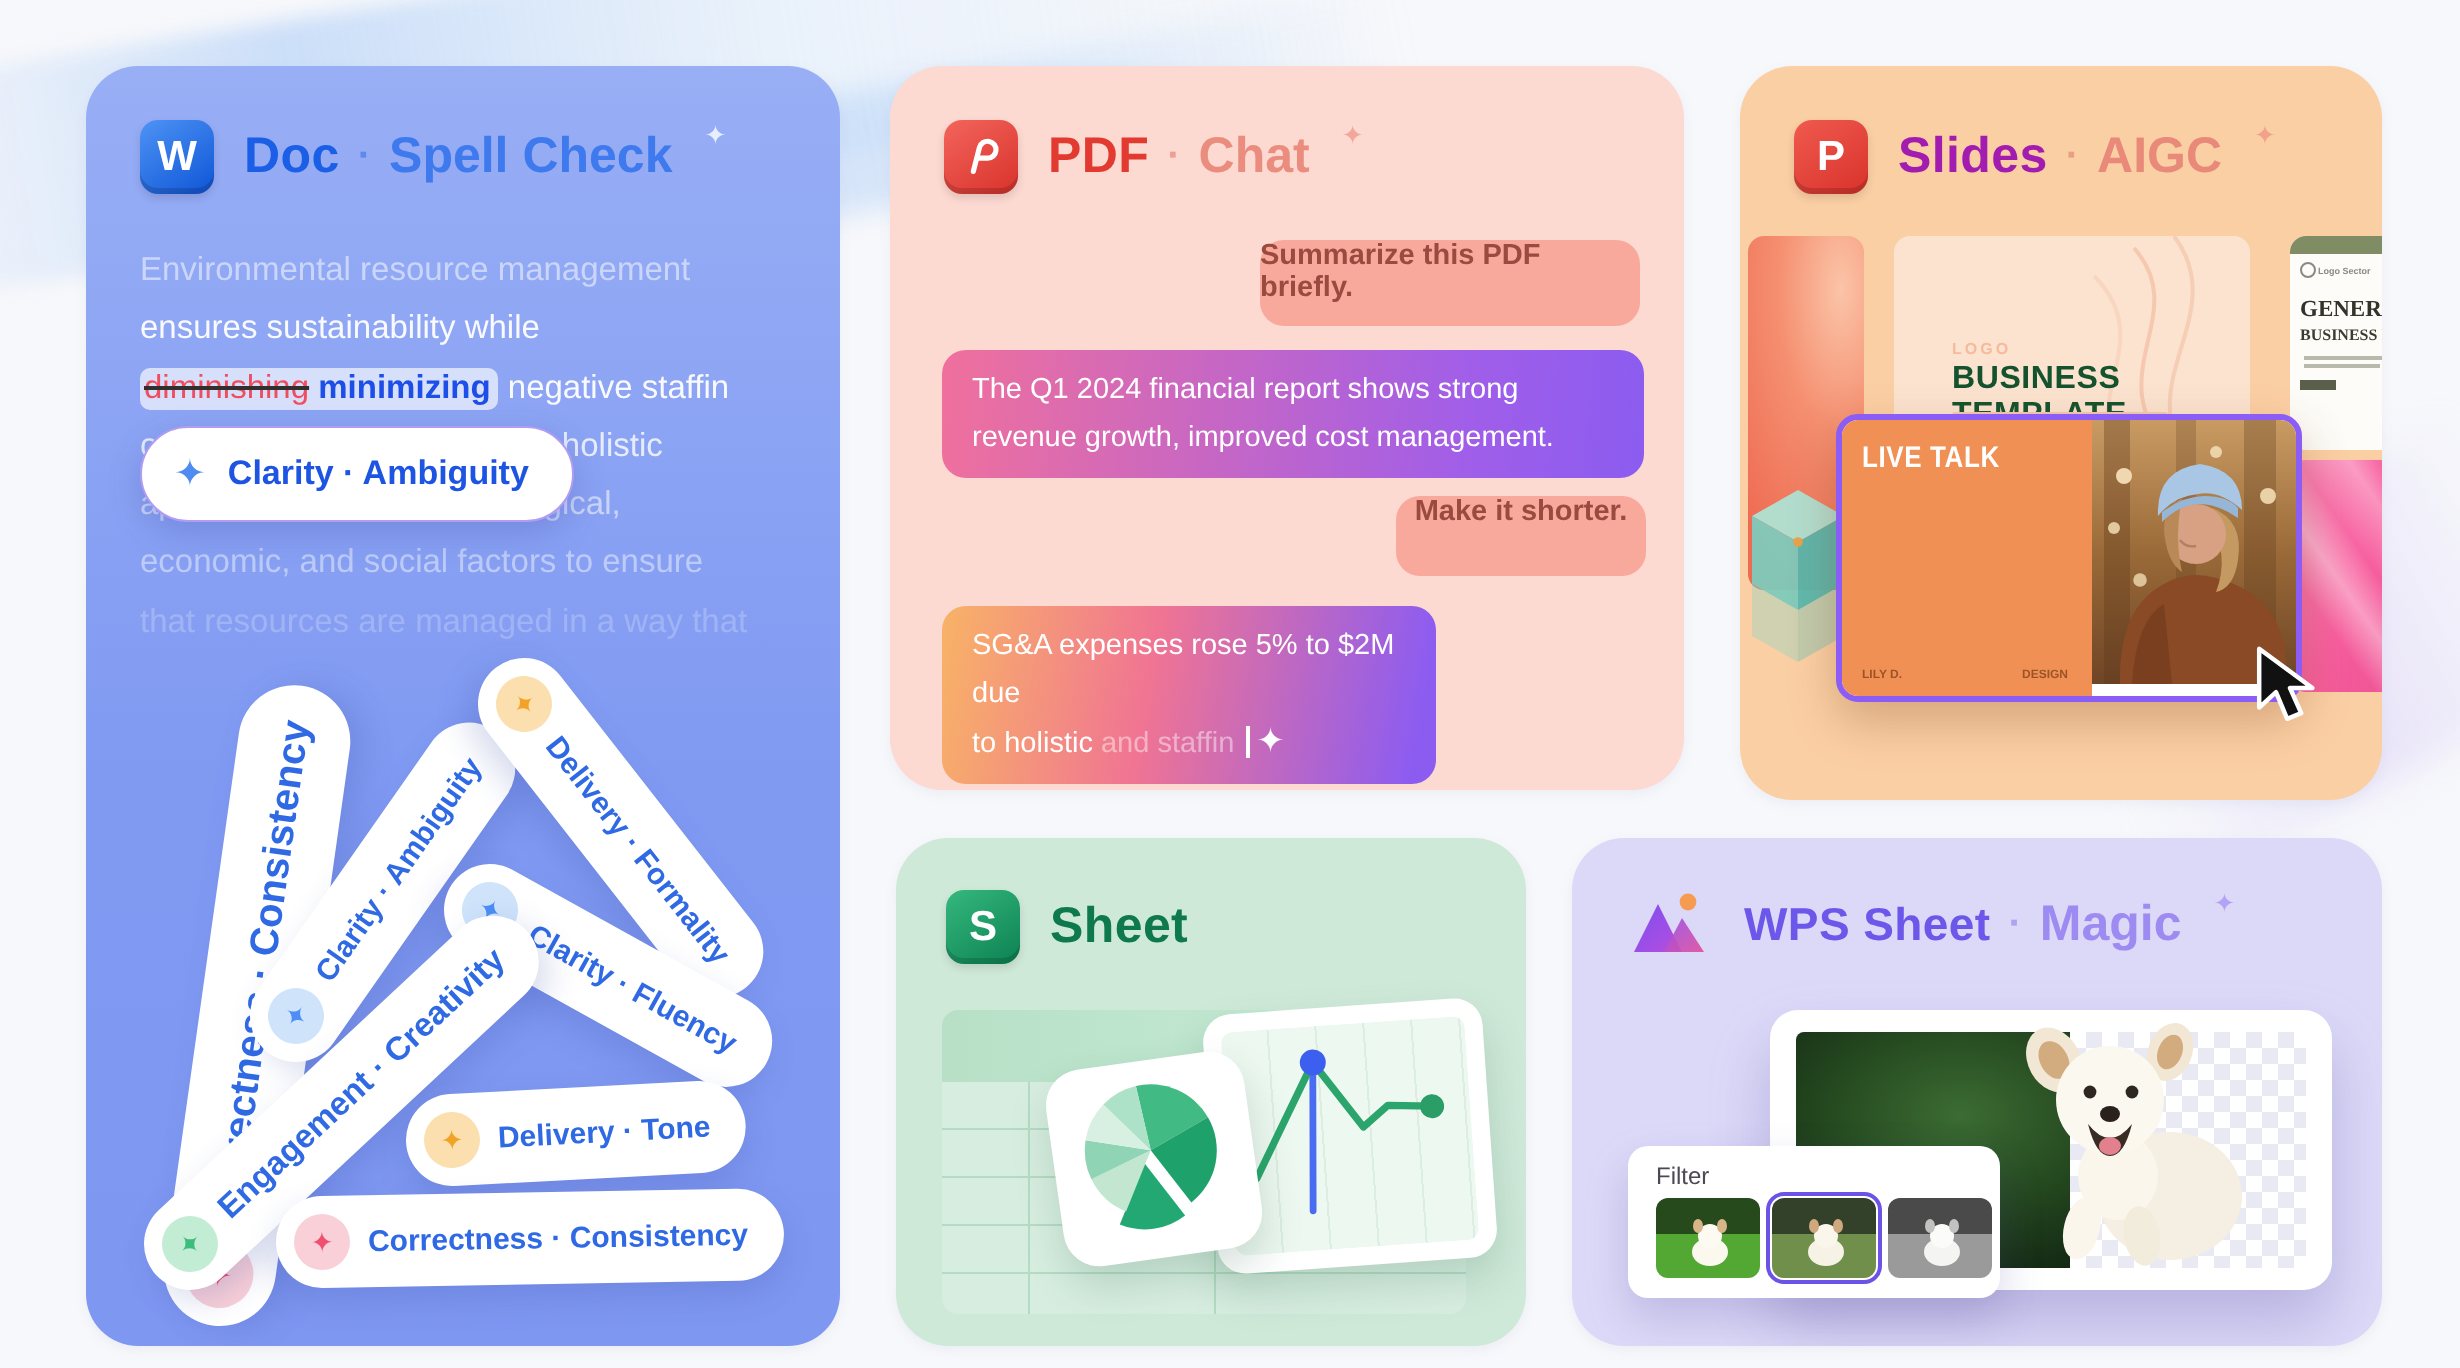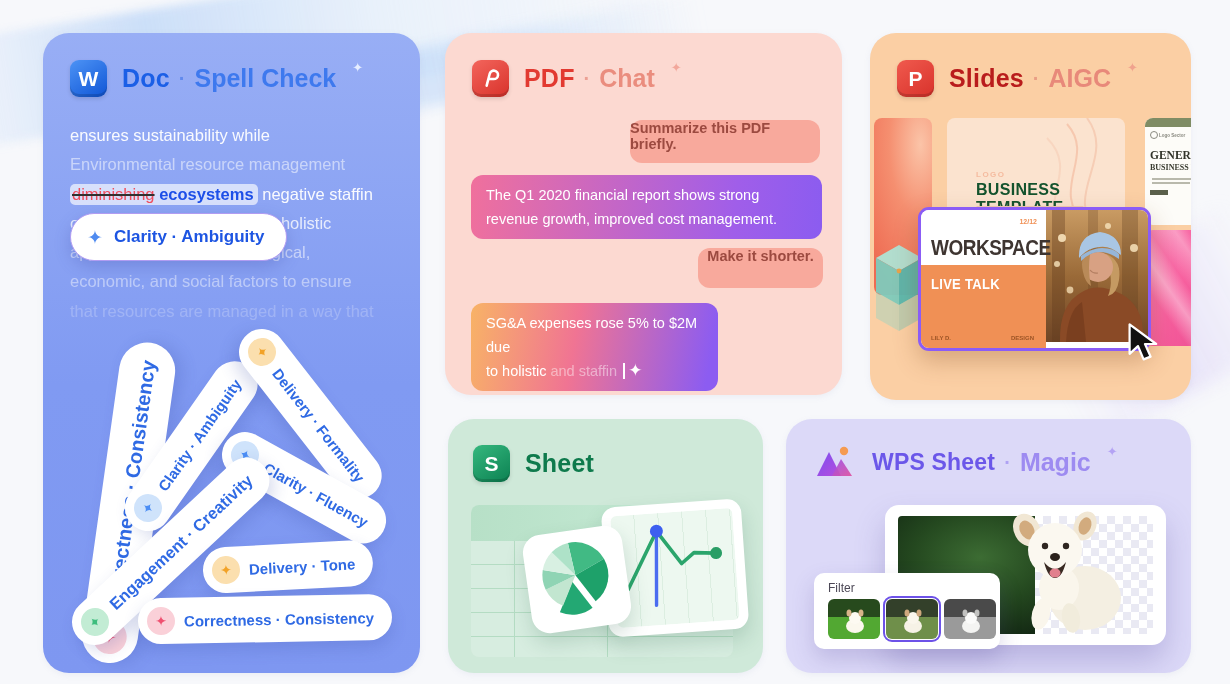--- a/index.html
+++ b/index.html
@@ -129,23 +129,23 @@
   <div class="hdr">
     <div class="appicon" style="background:linear-gradient(145deg,#4d93f5,#0f55d6)">
         <span>W</span>
       </div>
     <span class="t" style="color:#1b5fe6">Doc</span>
     <span class="dot" style="color:#4a7bea;margin:0 -6px">·</span>
     <span class="sub" style="color:#3e79ee">Spell Check</span>
     <span class="spark" style="color:#e6eeff">✦</span>
   </div>
   <div class="docpara">
+    <div style="opacity:.52">Environmental resource management</div>
     <div style="opacity:.95">ensures sustainability while</div>
-    <div style="opacity:.52">Environmental resource management</div>
-    <div><span class="hl"><span class="del">diminishing</span> <span class="repl">ecosystems</span></span><span style="opacity:.95"> negative staffin</span></div>
+    <div><span class="hl"><span class="del">diminishing</span> <span class="repl">minimizing</span></span><span style="opacity:.95"> negative staffin</span></div>
     <div style="opacity:.8">on ecosystems. It involves a holistic</div>
     <div style="opacity:.55">approach considering ecological,</div>
     <div style="opacity:.45">economic, and social factors to ensure</div>
     <div style="opacity:.22">that resources are managed in a way that</div>
   </div>
   <div class="sugg">
     <span class="star">✦</span>
     <span class="lbl">Clarity · Ambiguity</span>
   </div>
 
@@ -188,37 +188,37 @@
     </div>
     <span class="t" style="color:#e23a31">PDF</span>
     <span class="dot" style="color:#e6897b;margin:0 -6px">·</span>
     <span class="sub" style="color:#ea8d7e">Chat</span>
     <span class="spark" style="color:#f2a79b">✦</span>
   </div>
   <div class="bubble bub-user" style="left:185px;top:87px;width:190px;height:43px">
     <span>Summarize this PDF briefly.</span>
   </div>
   <div class="bubble bub-ai bub2" style="left:26px;top:142px;width:321px">
-    <span>The Q1 2020 financial report shows strong revenue growth, improved cost management.</span>
+    <span>The Q1 2024 financial report shows strong revenue growth, improved cost management.</span>
   </div>
   <div class="bubble bub-user" style="left:253px;top:215px;width:125px;height:40px">
     <span>Make it shorter.</span>
   </div>
   <div class="bubble bub-ai bub4" style="left:26px;top:270px;width:217px">
     <span><span>SG&amp;A expenses rose 5% to $2M due</span><br>
     <span>to holistic </span><span class="fade">and staffin</span><span class="caret"></span><span class="aispark">✦</span></span>
   </div>
 </div>
 
 <div class="card card-slides">
   <div class="hdr">
     <div class="appicon" style="background:linear-gradient(145deg,#f05a4e,#d8322b)">
         <span>P</span>
       </div>
-    <span class="t" style="color:#b91c1c">Slides</span>
+    <span class="t" style="color:#a21caf">Slides</span>
     <span class="dot" style="color:#e28a78;margin:0 -6px">·</span>
     <span class="sub" style="color:#e8897a">AIGC</span>
     <span class="spark" style="color:#f0a28d">✦</span>
   </div>
 
   <div class="thumb th1"></div>
   <div class="thumb th2">
     <svg width="178" height="177" style="position:absolute;left:0;top:0">
       <path d="M120 6 C150 40 100 70 140 110 C160 130 140 160 120 175" stroke="#f4c3a9" stroke-width="2" fill="none" opacity=".85"></path>
       <path d="M140 0 C170 40 115 75 150 115 C168 136 150 165 138 177" stroke="#f4c3a9" stroke-width="2" fill="none" opacity=".7"></path>
@@ -248,24 +248,20 @@
     <polygon points="23,0 46,13 23,26 0,13" fill="#aee3d4" opacity=".95"></polygon>
     <polygon points="0,13 23,26 23,60 0,47" fill="#7ecabc" opacity=".95"></polygon>
     <polygon points="46,13 23,26 23,60 46,47" fill="#57b7ae" opacity=".95"></polygon>
     <polygon points="0,47 23,60 23,86 0,73" fill="#8fd4c6" opacity=".4"></polygon>
     <polygon points="46,47 23,60 23,86 46,73" fill="#6cc2b8" opacity=".4"></polygon>
     <circle cx="23" cy="26" r="2.4" fill="#e8a24a"></circle>
   </svg>
 
   <div class="wslide">
     <div class="ws-left">
-      <div class="ws-top">
-        <div class="ws-page">12/12</div>
-        <div class="ws-title">WORKSPACE</div>
-      </div>
       <div class="ws-bottom">
         <div class="ws-sub">LIVE TALK</div>
         <div class="ws-author">LILY D.</div>
         <div class="ws-cat">DESIGN</div>
       </div>
     </div>
     <svg width="102" height="132">
       <defs>
         <linearGradient id="wbg" x1="0" y1="0" x2="0" y2="1">
           <stop offset="0" stop-color="#c99b63"></stop>

